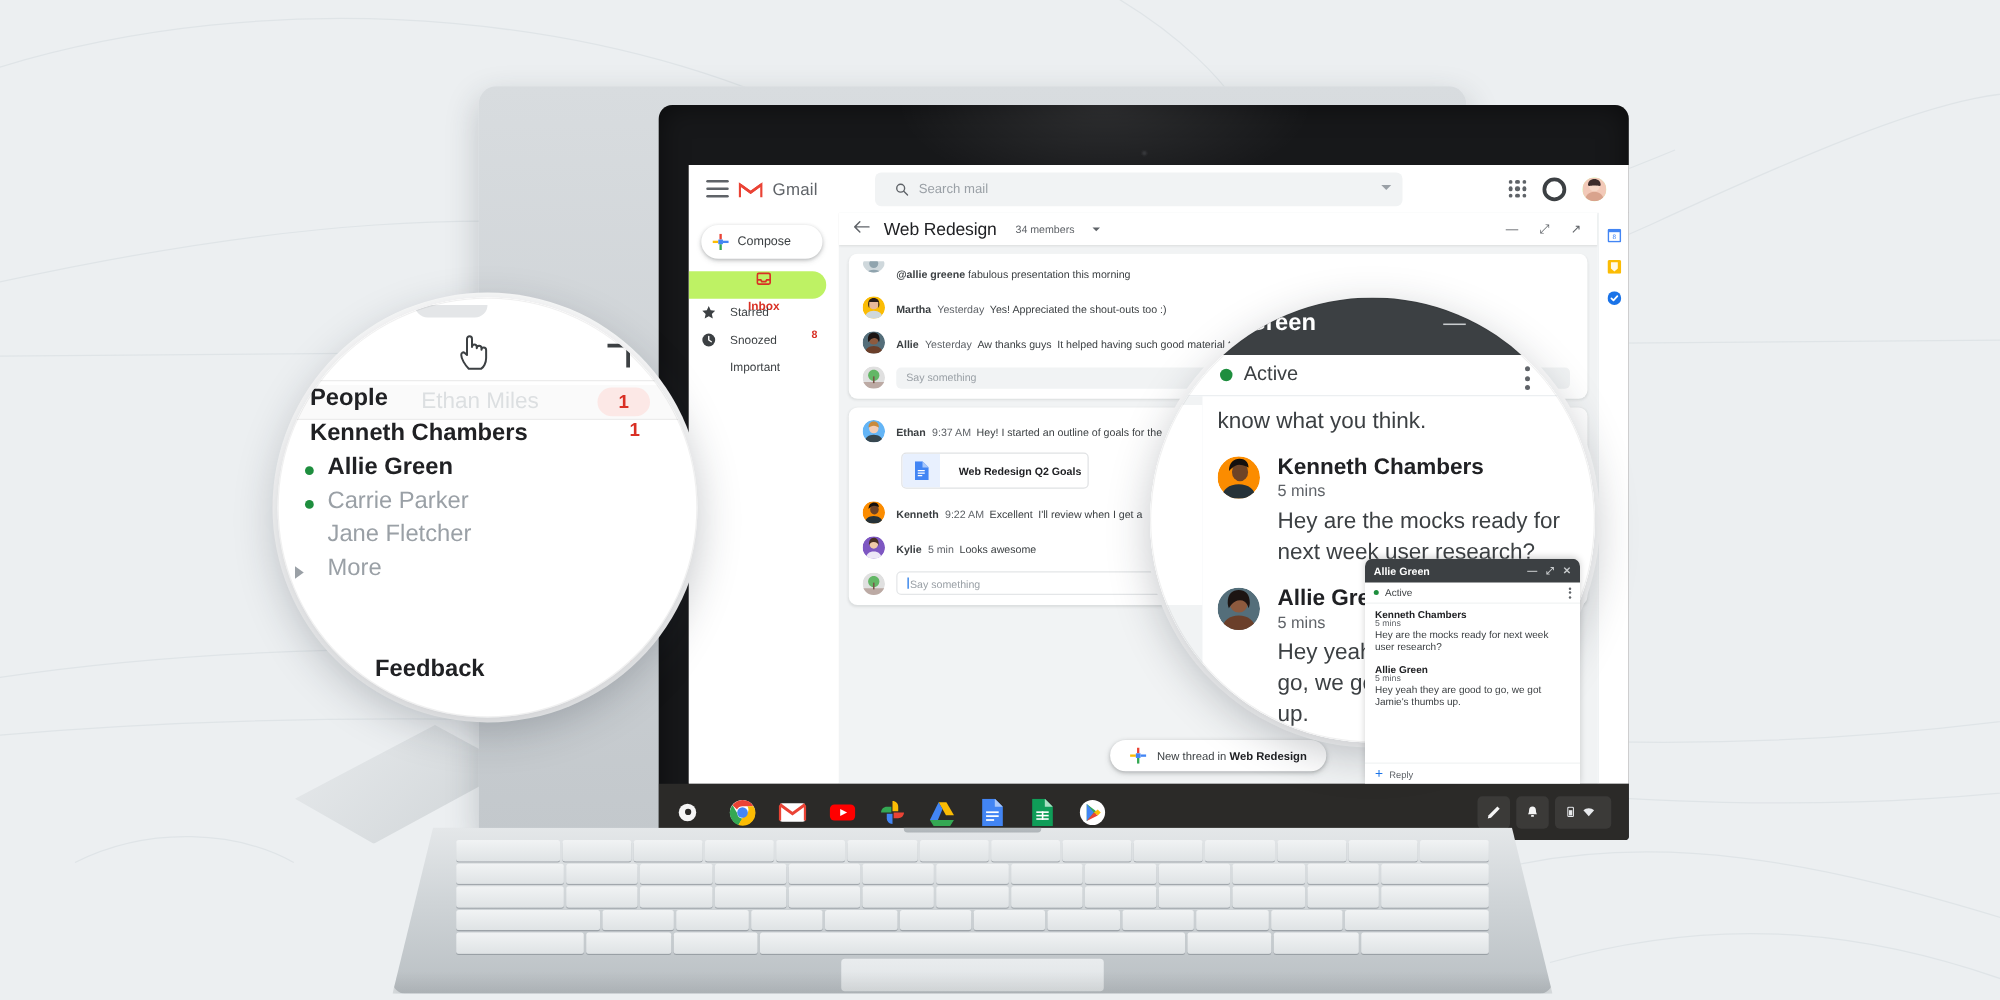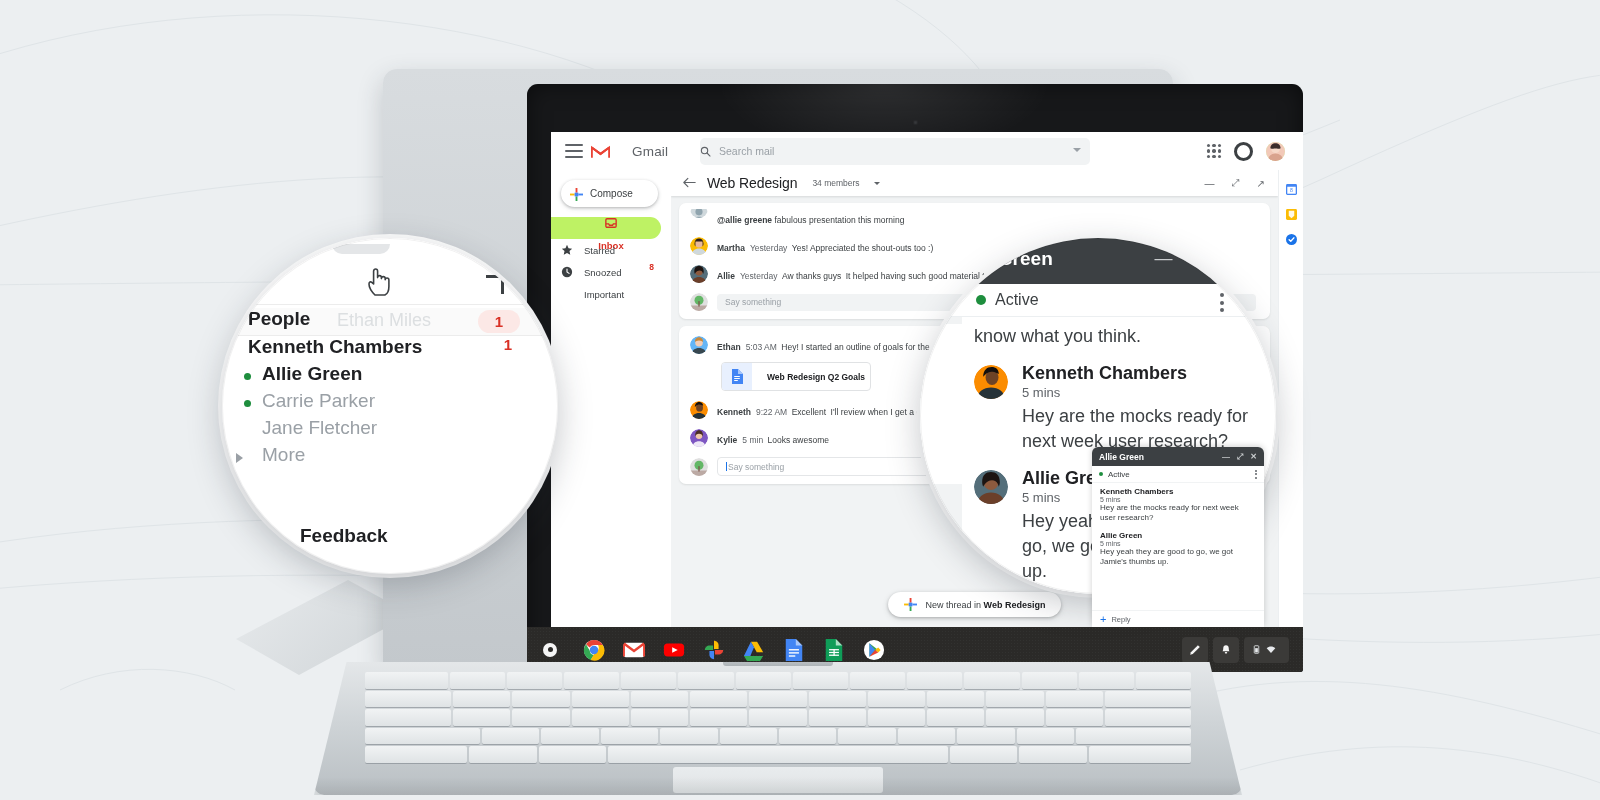--- a/index.html
+++ b/index.html
@@ -42,26 +42,26 @@
     background:#ffffff;overflow:hidden;
   }
 
   
   .gm-top{
     height:38px;display:flex;align-items:center;padding:0 8px;background:#fff;
     position:relative;z-index:5;
   }
   .ham{width:18px;height:14px;margin:0 8px 0 6px;display:flex;flex-direction:column;justify-content:space-between;}
   .ham i{display:block;height:1.6px;background:#5f6368;border-radius:1px;}
-  .gm-logo{display:flex;align-items:center;gap:22px;width:92px;}
+  .gm-logo{display:flex;align-items:center;gap:8px;width:92px;}
   .gm-m{width:19px;height:15px;position:relative;}
   .gm-word{font-size:13.5px;color:#5f6368;letter-spacing:.2px;}
   .searchbar{
     flex:0 0 auto;width:390px;height:27px;margin-left:17px;background:#f1f3f4;border-radius:5px;
-    display:flex;align-items:center;padding:0 0;gap:8px;position:relative;
+    display:flex;align-items:center;padding:0 16px;gap:8px;position:relative;
   }
   .searchbar .ph{font-size:10.5px;color:#9aa0a6;}
   .search-caret{position:absolute;right:9px;top:10px;border-left:4px solid transparent;border-right:4px solid transparent;border-top:4px solid #9aa0a6;}
   .gm-right{margin-left:auto;display:flex;align-items:center;gap:13px;padding-right:10px;}
   .apps-grid{width:14px;height:14px;display:grid;grid-template-columns:repeat(3,1fr);grid-template-rows:repeat(3,1fr);gap:2px;}
   .apps-grid i{background:#5f6368;border-radius:50%;}
   .sup-ring{width:13px;height:13px;border-radius:50%;border:3px solid #3c4043;}
   .avatar{width:19px;height:19px;border-radius:50%;overflow:hidden;background:#cfa;}
 
   .gm-body{position:absolute;left:0;right:0;top:38px;bottom:0;display:flex;}
@@ -449,21 +449,21 @@
                 <div class="msg">
                   <span class="av">
                     <svg width="18" height="18" viewBox="0 0 20 20">
                         <circle cx="10" cy="10" r="10" fill="#64b5f6"></circle>
                         <path d="M2 20c0-4.4 3.6-6.8 8-6.8s8 2.4 8 6.8z" fill="#37474f"></path>
                         <circle cx="10" cy="7.6" r="4.2" fill="#f3cdb6"></circle>
                         <path d="M5.4 6.6C5.4 3 7.4 1.4 10 1.4s4.6 1.6 4.6 5.2c-1.2-.6-2.6-1.6-4.6-1.6S6.6 6 5.4 6.6z" fill="#c98a3c"></path>
                       </svg>
                   </span>
                   <span class="bd">
-                    <span class="meta"><b>Ethan</b><span class="time">5:03 AM</span></span>
+                    <span class="meta"><b>Ethan</b><span class="time">9:37 AM</span></span>
                     <span class="line">Hey! I started an outline of goals for the quarter. Take a look and feel free to add comments.</span>
                   </span>
                 </div>
 
                 <div class="attach">
                   <span class="thumb">
                     <svg width="12" height="15" viewBox="0 0 12 15">
                         <path d="M1 0h6l5 5v10H1z" fill="#4285f4"></path>
                         <path d="M7 0l5 5H7z" fill="#a8c7fa"></path>
                         <g fill="#fff">

